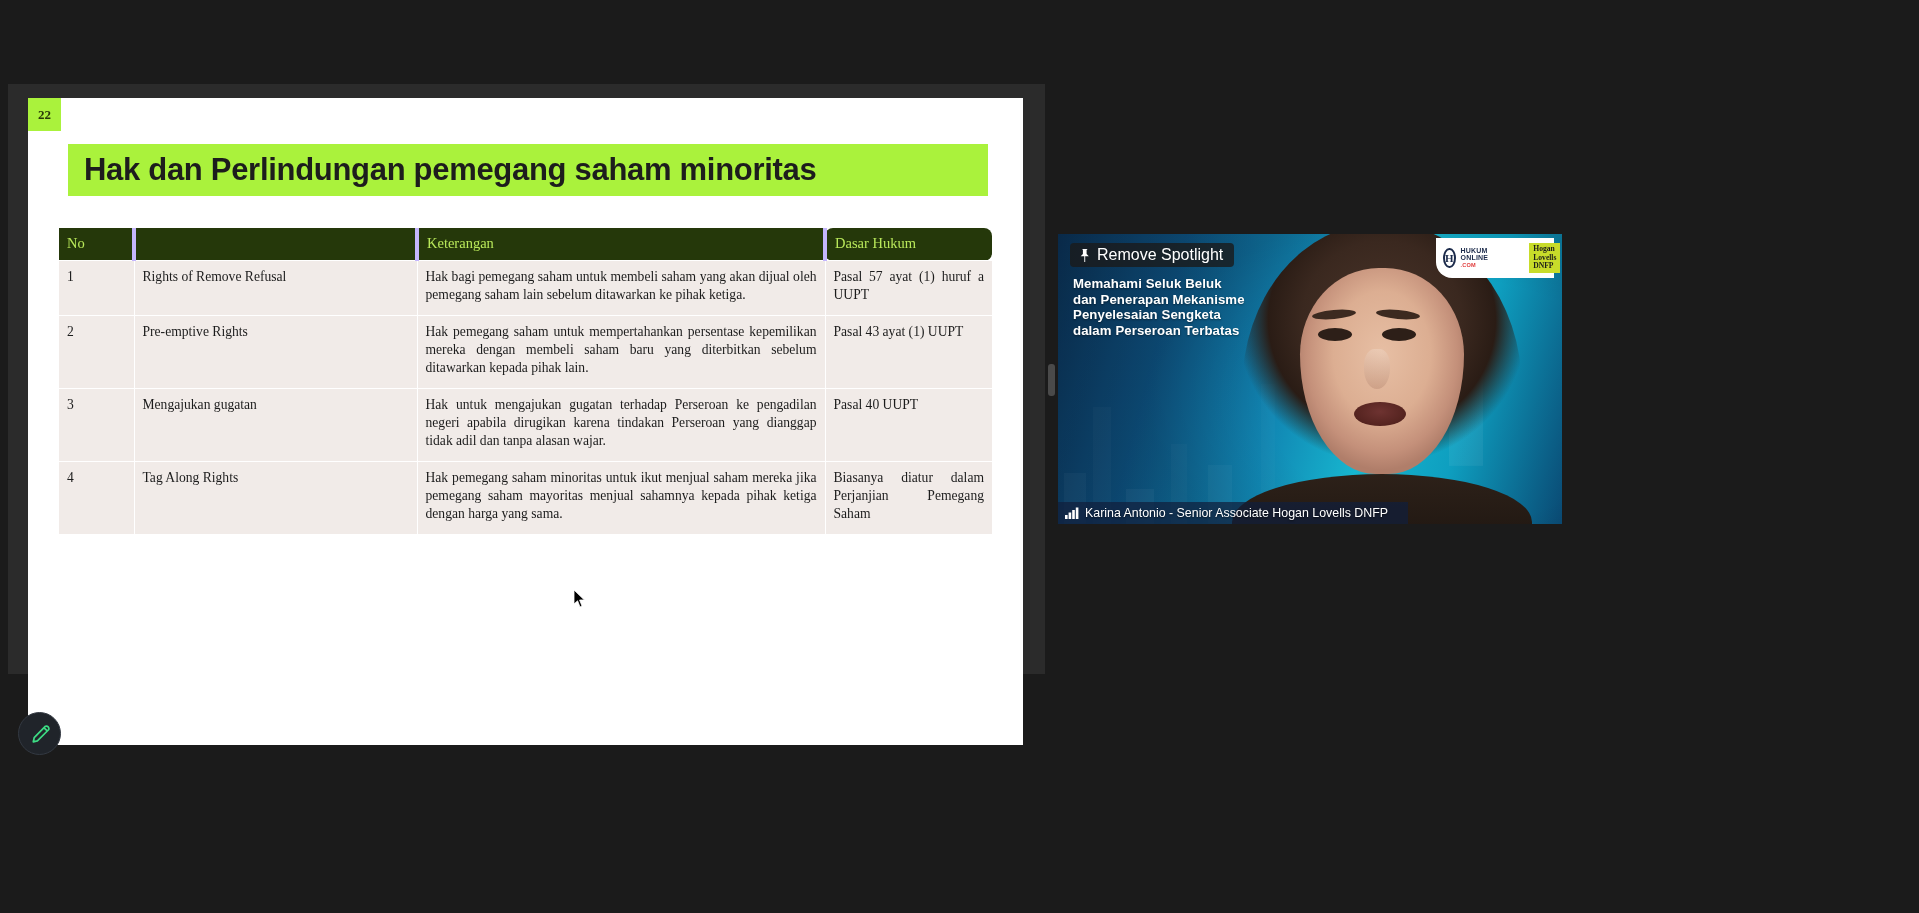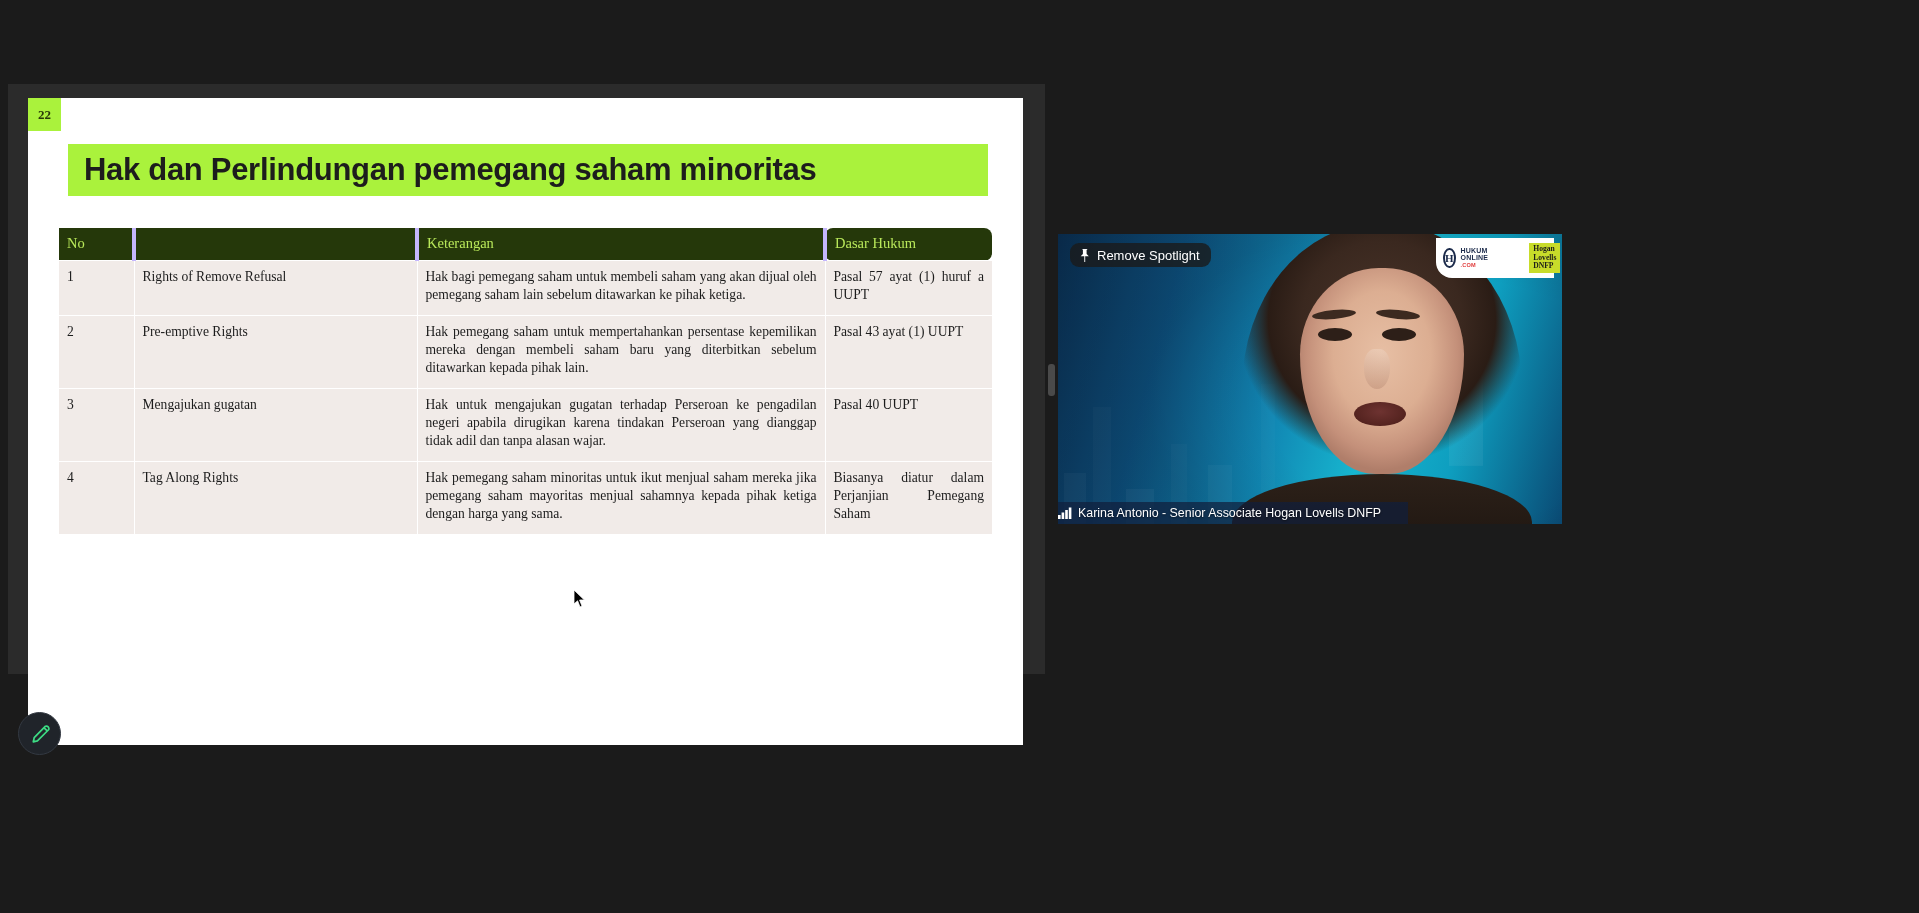--- a/index.html
+++ b/index.html
@@ -202,44 +202,45 @@
     font-family: "Liberation Serif", serif;
     font-size: 7.6px; line-height: 8.6px;
     color: #1b1b1b; font-weight: bold; margin-left: 36px;
   }
 
   
   .spotlight-btn {
     position: absolute; left: 12px; top: 9px;
     height: 24px;
     background: rgba(26,26,26,0.80);
-    border-radius: 9px;
+    border-radius: 4px;
     display: flex; align-items: center; gap: 6px;
     padding: 0 11px 0 8px;
-    color: #ffffff; font-size: 13px;
+    color: #ffffff; font-size: 16px;
     cursor: pointer;
   }
   .pin-icon { display: block; }
 
   
   .vp-headline {
     position: absolute; left: 15px; top: 42px;
     color: #ffffff;
     font-size: 13.2px;
     font-weight: bold;
     line-height: 15.6px;
     letter-spacing: 0.1px;
     text-shadow: 0 1px 2px rgba(0,0,0,0.45);
   }
 
   
   .vp-namebar {
     position: absolute; left: 0; bottom: 0;
     height: 22px; width: 100%;
     display: flex; align-items: center; gap: 6px;
+    padding-left: 7px;
   }
   .vp-namebar .nb-bgleft {
     position: absolute; left: 0; top: 0; height: 22px; width: 350px;
     background: rgba(16,30,60,0.72);
   }
   .bars-icon { position: relative; z-index: 2; display: block; }
   .vp-name {
     position: relative; z-index: 2;
     color: #ffffff; font-size: 12.4px;
     text-shadow: 0 1px 2px rgba(0,0,0,0.6);
@@ -363,20 +364,26 @@
       </div>
     </div>
 
     <div class="spotlight-btn">
       <svg class="pin-icon" width="13" height="15" viewBox="0 0 13 15">
         <path d="M4.2 1 L9.6 1 L8.6 2 L8.6 6 L10.8 8.2 L7.2 8.2 L7.2 14 L6.3 14 L6.3 8.2 L2.7 8.2 L4.9 6 L4.9 2 Z" fill="#ffffff"></path>
       </svg>
       <span>Remove Spotlight</span>
     </div>
 
+    <div class="vp-headline">
+      <div>Memahami Seluk Beluk</div>
+      <div>dan Penerapan Mekanisme</div>
+      <div>Penyelesaian Sengketa</div>
+      <div>dalam Perseroan Terbatas</div>
+    </div>
 
     <div class="vp-namebar">
       <div class="nb-bgleft"></div>
       <svg class="bars-icon" width="14" height="12" viewBox="0 0 14 12">
         <rect x="0" y="8" width="2.6" height="4" fill="#ffffff"></rect>
         <rect x="3.6" y="5.5" width="2.6" height="6.5" fill="#ffffff"></rect>
         <rect x="7.2" y="3" width="2.6" height="9" fill="#ffffff"></rect>
         <rect x="10.8" y="0.5" width="2.6" height="11.5" fill="#ffffff"></rect>
       </svg>
       <span class="vp-name">Karina Antonio - Senior Associate Hogan Lovells DNFP</span>

